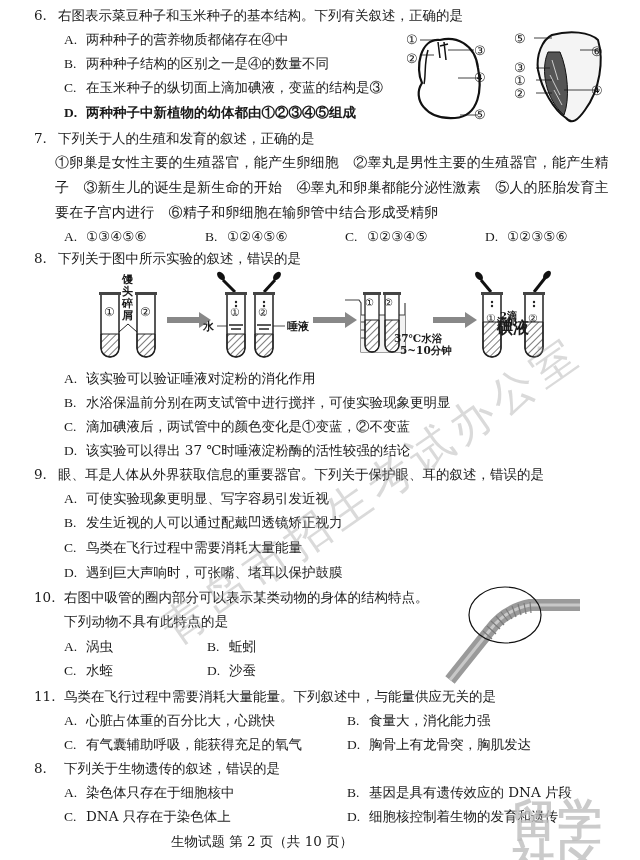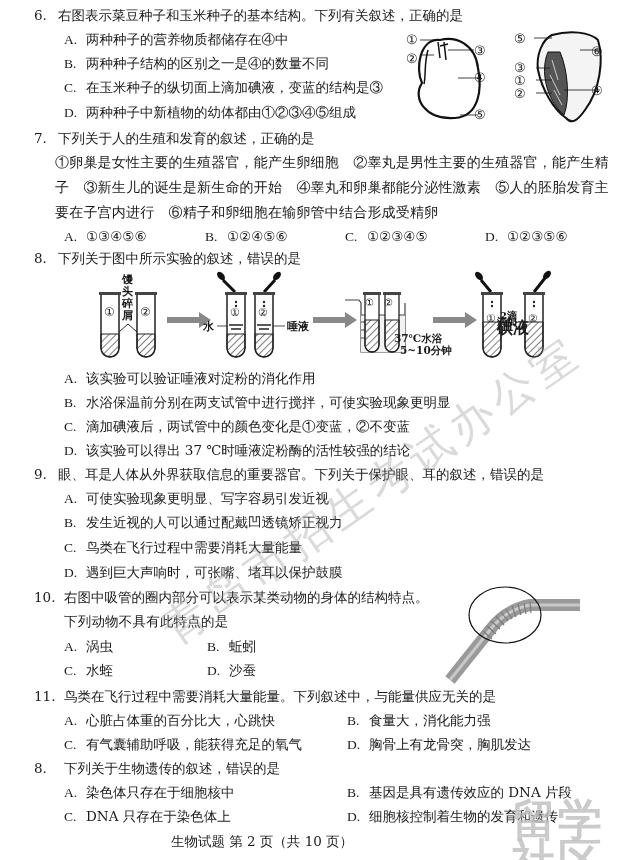--- a/index.html
+++ b/index.html
@@ -20,21 +20,21 @@
 </style>
 </head>
 <body>
 
 <div class="q" style="top:7px;">
   <span class="num">6.</span><span>右图表示菜豆种子和玉米种子的基本结构。下列有关叙述，正确的是</span>
 </div>
 <div class="opt" style="left:64px;top:31px;"><span class="l">A.</span><span>两种种子的营养物质都储存在④中</span></div>
 <div class="opt" style="left:64px;top:55px;"><span class="l">B.</span><span>两种种子结构的区别之一是④的数量不同</span></div>
 <div class="opt" style="left:64px;top:79px;"><span class="l">C.</span><span>在玉米种子的纵切面上滴加碘液，变蓝的结构是③</span></div>
-<div class="opt" style="left:64px;top:104px;"><span class="l">D.</span><span>两种种子中新植物的幼体都由①②③④⑤组成</span></div>
+<div class="opt" style="left:64px;top:104px;font-weight:bold;"><span class="l">D.</span><span>两种种子中新植物的幼体都由①②③④⑤组成</span></div>
 
 <svg style="left:400px;top:28px;" width="100" height="95" viewBox="0 0 100 95">
   <path d="M40 12 C20 10,15 40,22 55 C12 70,25 92,55 90 C80 88,82 60,78 40 C75 15,55 8,40 12 Z" fill="#fff" stroke="#111" stroke-width="2.2"></path>
   <path d="M28 22 C24 35,26 48,24 56" fill="none" stroke="#111" stroke-width="1.5"></path>
   <path d="M38 14 L40 30 M44 14 L46 32 M40 18 L48 16" stroke="#111" stroke-width="1.5"></path>
   <line x1="40" y1="12" x2="20" y2="12" stroke="#111" stroke-width="0.8"></line>
   <line x1="34" y1="27" x2="22" y2="27" stroke="#111" stroke-width="0.8"></line>
   <line x1="48" y1="22" x2="74" y2="22" stroke="#111" stroke-width="0.8"></line>
   <line x1="58" y1="50" x2="78" y2="50" stroke="#111" stroke-width="0.8"></line>
   <line x1="60" y1="87" x2="78" y2="87" stroke="#111" stroke-width="0.8"></line>

